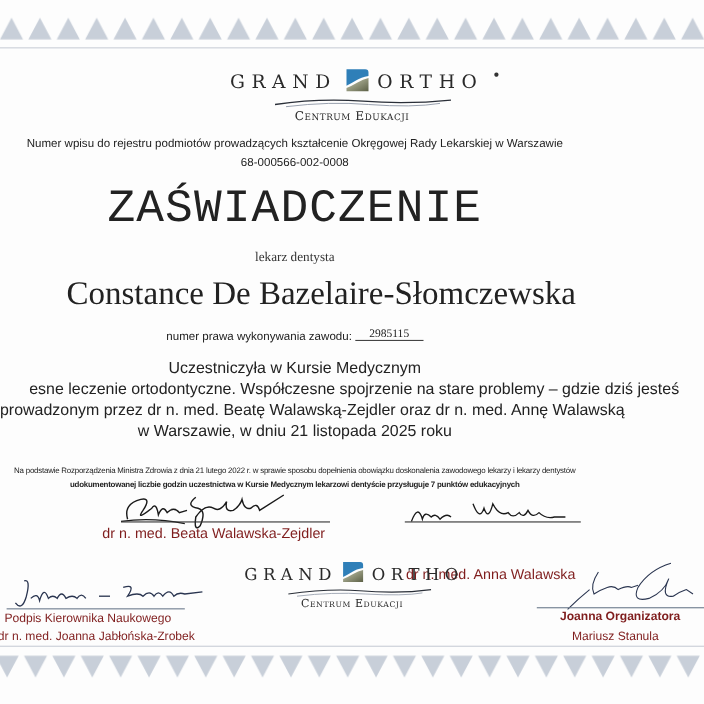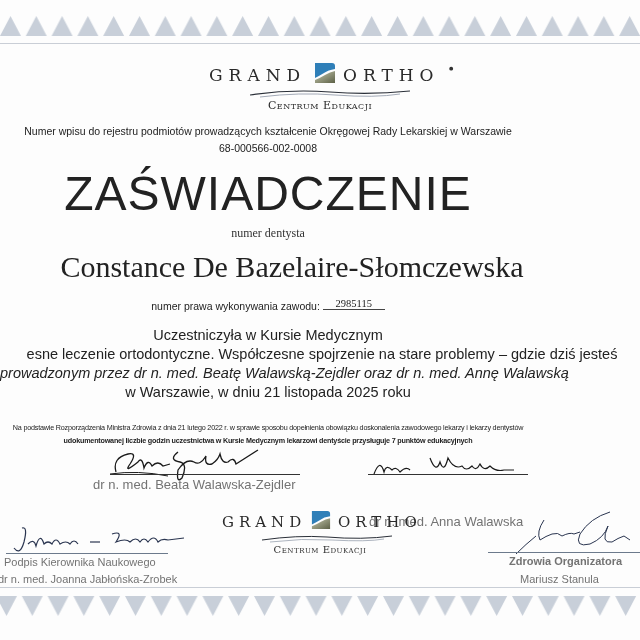--- a/index.html
+++ b/index.html
@@ -28,39 +28,39 @@
   .logo .swoosh { position: absolute; top: 22px; }
   .logo .sub {
     position: absolute; top: 34px; width: 640px; text-align: center;
     font-family: "DejaVu Serif", serif; font-size: 11px; letter-spacing: 0.5px; color: #2a2a2a;
     font-variant: small-caps;
   }
 
   .registry { top: 125px; font-size: 10.5px; font-family: "Liberation Sans", sans-serif; }
   .registry-no { top: 142px; font-size: 10.5px; font-family: "Liberation Sans", sans-serif; }
 
-  .title { top: 166px; font-size: 48px; letter-spacing: 1px; font-family: Liberation Sans, sans-serif; font-weight: normal; color: #222; }
+  .title { top: 166px; font-size: 42px; letter-spacing: 1px; font-family: Liberation Mono, monospace; font-weight: normal; color: #222; }
   .profession { top: 226px; font-size: 12px; font-family: "Liberation Serif", serif; color: #333; }
   .name { top: 250px; font-size: 30px; font-family: "Liberation Serif", serif; color: #222; margin-left: 24px; }
   .license { top: 300px; font-size: 10.5px; font-family: "Liberation Sans", sans-serif; }
   .license .val {
     display: inline-block; width: 62px; border-bottom: 1px solid #444; text-align: center;
     font-family: "Liberation Serif", serif; font-size: 10.5px; position: relative; top: -3px;
   }
   .body1 { top: 327px; font-size: 14.5px; font-family: "Liberation Sans", sans-serif; }
   .body2 { top: 346px; font-size: 14.5px; font-family: "Liberation Sans", sans-serif; left: -28px; width: 700px; }
-  .body3 { top: 365px; font-size: 14.5px; font-family: "Liberation Sans", sans-serif; font-style: italic; }
+  .body3 { top: 365px; font-size: 14.5px; font-family: "Liberation Sans", sans-serif; }
   .body4 { top: 384px; font-size: 14.5px; font-family: "Liberation Sans", sans-serif; }
 
   .legal1 { top: 423px; font-size: 7.2px; font-family: "Liberation Sans", sans-serif; letter-spacing: -0.2px; }
   .legal2 { top: 436px; font-size: 7.2px; font-family: "Liberation Sans", sans-serif; letter-spacing: -0.2px; font-weight: bold; }
 
   .sigblock { position: absolute; }
   .sigline { position: absolute; height: 1px; background: #333; }
-  .siglabel { position: absolute; white-space: nowrap; font-family: "Liberation Sans", sans-serif; color: #737373; }
+  .siglabel { position: absolute; white-space: nowrap; font-family: "Liberation Sans", sans-serif; color: #7f1d1d; }
   svg.sig { position: absolute; overflow: visible; }
 </style>
 </head>
 <body>
 
 <svg class="border-top" viewBox="0 0 640 22" preserveAspectRatio="none">
   <defs>
     <pattern id="triUp" x="-2" y="0" width="25.8" height="22" patternUnits="userSpaceOnUse">
       <polygon points="2,21 12.5,1 23,21" fill="#c8cfd9"></polygon>
     </pattern>
@@ -87,21 +87,21 @@
     <path d="M0,8 Q40,2 80,5 Q120,8 160,4" stroke="#2a2f38" stroke-width="1.2" fill="none"></path>
     <path d="M10,10 Q50,5 85,8 Q125,11 150,7" stroke="#8a93a3" stroke-width="0.8" fill="none"></path>
   </svg>
   <div class="sub">Centrum Edukacji</div>
 </div>
 
 <div class="center registry">Numer wpisu do rejestru podmiotów prowadzących kształcenie Okręgowej Rady Lekarskiej w Warszawie</div>
 <div class="center registry-no">68-000566-002-0008</div>
 
 <div class="center title">ZAŚWIADCZENIE</div>
-<div class="center profession">numer dentysta</div>
+<div class="center profession">lekarz dentysta</div>
 <div class="center name">Constance De Bazelaire-Słomczewska</div>
 <div class="center license">
   <span>numer prawa wykonywania zawodu:</span>
   <span class="val">2985115</span>
 </div>
 
 <div class="center body1">Uczestniczyła w Kursie Medycznym</div>
 <div class="center body2">esne leczenie ortodontyczne. Współczesne spojrzenie na stare problemy – gdzie dziś jesteś</div>
 <div class="center body3">prowadzonym przez dr n. med. Beatę Walawską-Zejdler oraz  dr n. med. Annę Walawską</div>
 <div class="center body4">w Warszawie, w dniu 21 listopada 2025 roku</div>
@@ -152,21 +152,21 @@
   <div class="siglabel" style="left:-2px;top:573px;font-size:11px;">dr n. med. Joanna Jabłońska-Zrobek</div>
 </div>
 
 <div class="sigblock">
   <svg class="sig" style="left:500px;top:508px;" width="140" height="48" viewBox="0 0 140 48">
     <path d="M44,12 Q36,24 40,32 Q46,28 52,26 Q58,24 62,28 Q70,24 74,26 L80,24" stroke="#2a3550" stroke-width="1" fill="none"></path>
     <path d="M110,4 Q90,10 80,26 Q74,40 90,36 Q104,30 108,18 Q100,36 112,34 Q118,30 124,28 L130,32" stroke="#2a3550" stroke-width="1" fill="none"></path>
     <path d="M36,28 Q26,36 16,46" stroke="#2a3550" stroke-width="1" fill="none"></path>
   </svg>
   <div class="sigline" style="left:488px;top:552px;width:152px;background:#6c7a8c;"></div>
-  <div class="siglabel" style="left:509px;top:555px;font-size:11px;font-weight:bold;">Zdrowia Organizatora</div>
+  <div class="siglabel" style="left:509px;top:555px;font-size:11px;font-weight:bold;">Joanna Organizatora</div>
   <div class="siglabel" style="left:520px;top:573px;font-size:11px;">Mariusz Stanula</div>
 </div>
 
 <div class="rule bottom"></div>
 <svg class="border-bottom" viewBox="0 0 640 22" preserveAspectRatio="none">
   <defs>
     <pattern id="triDown" x="-6" y="0" width="25.8" height="22" patternUnits="userSpaceOnUse">
       <polygon points="2,1 23,1 12.5,21" fill="#c8cfd9"></polygon>
     </pattern>
   </defs>

